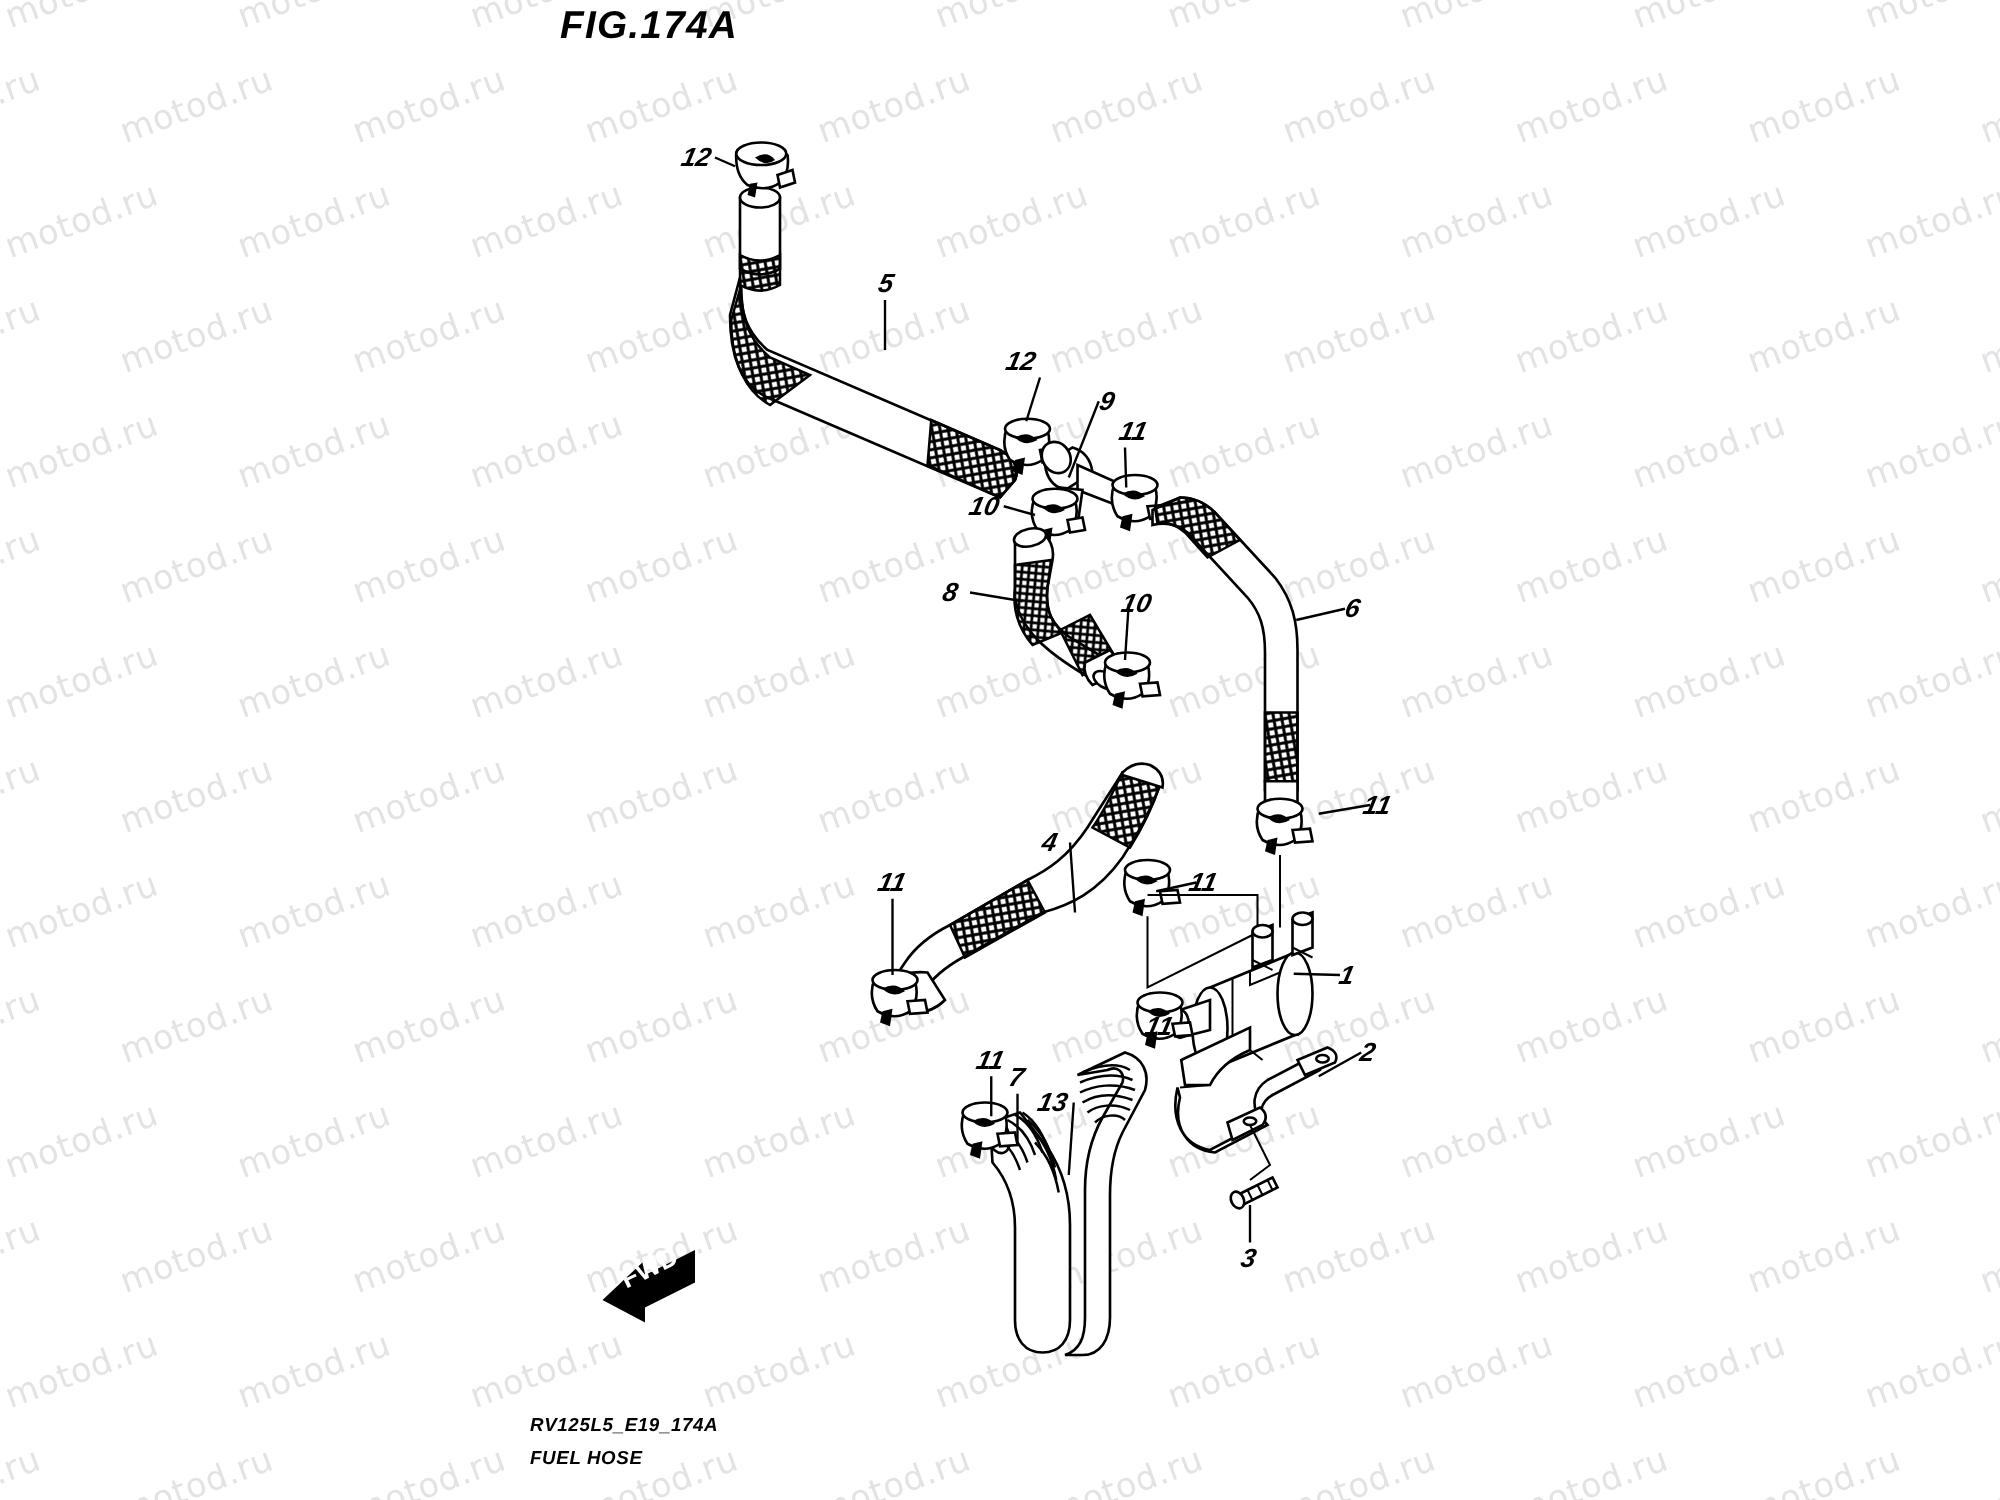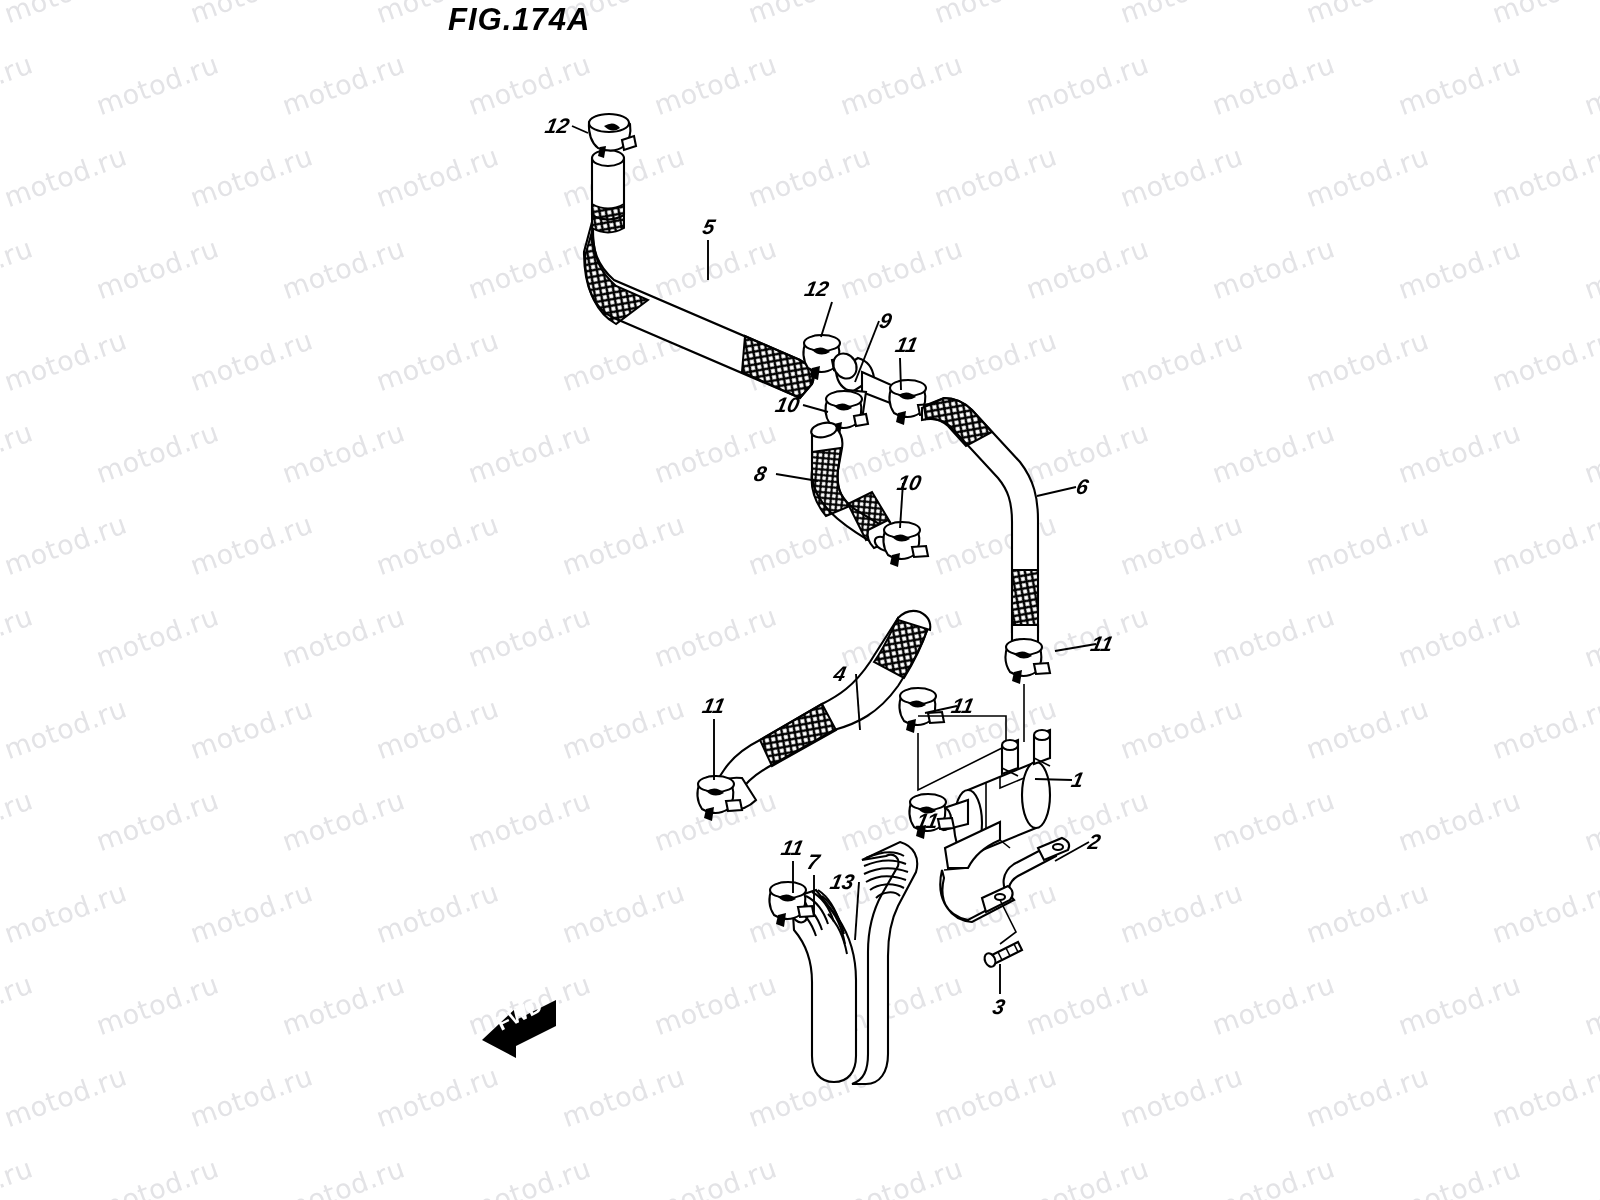--- a/index.html
+++ b/index.html
@@ -574,14 +574,18 @@
         <text class="callout" x="843" y="889" text-anchor="middle" transform="skewX(-12) translate(186.69,0)">13</text>
       </g>
 
     <g>
       <path class="solidblk" d="M482,1040 L516,1008 L516,1020 L556,1000 L556,1026 L516,1046 L516,1058 Z"></path>
       <text class="fwdtext" id="fwd-label" x="501" y="1031" transform="rotate(-26 501 1031)">FWD</text>
     </g>
 
   </svg>
 
+  <div id="footer">
+    <div>RV125L5_E19_174A</div>
+    <div>FUEL HOSE</div>
+  </div>
 
 </div>
 
 </body></html>

